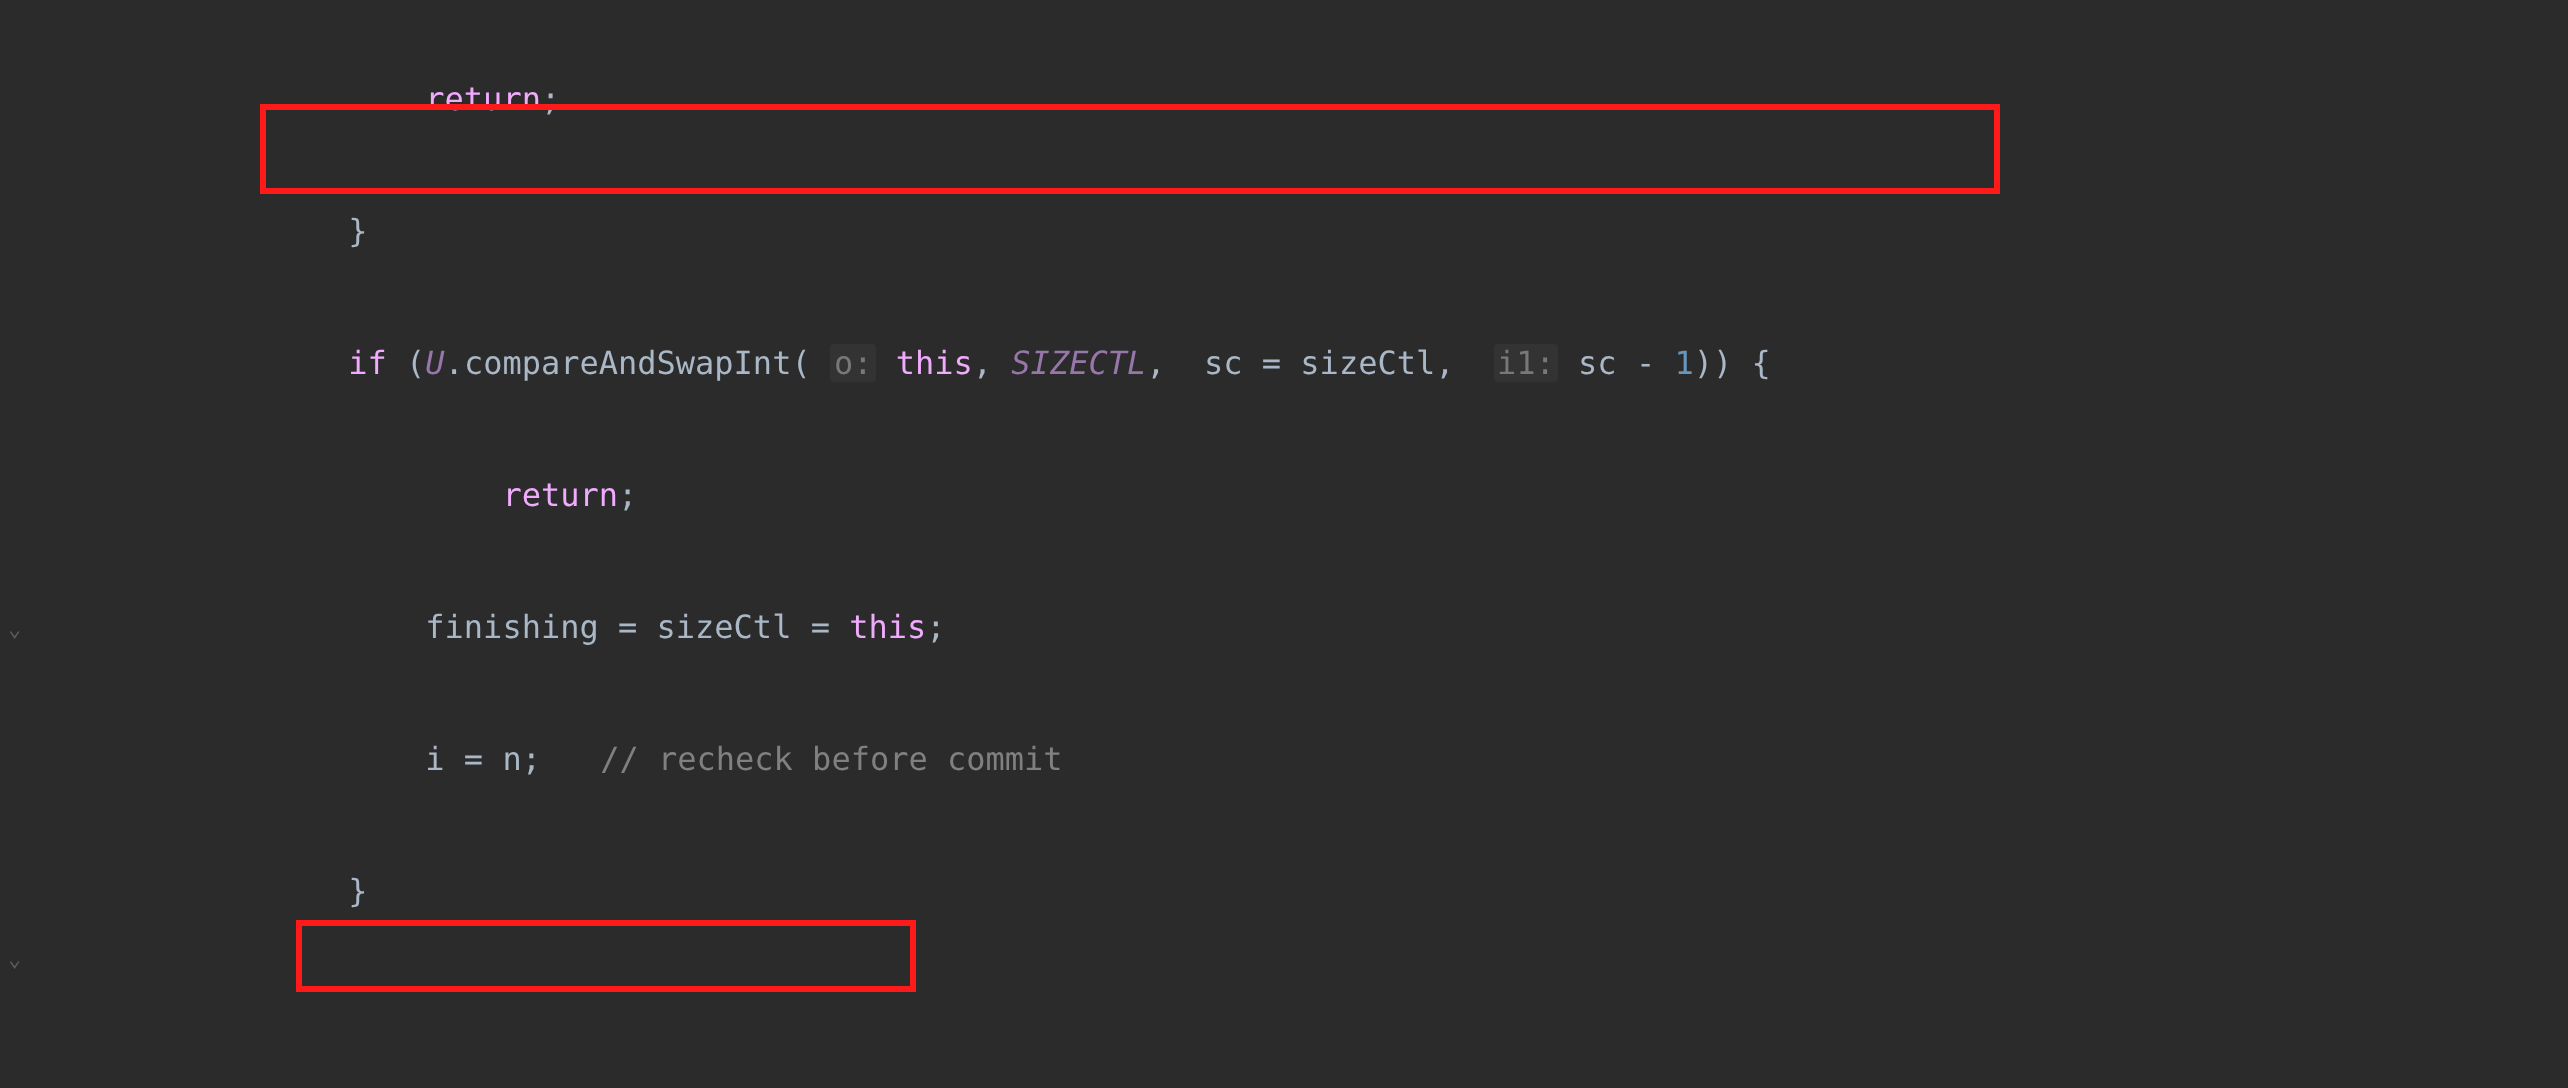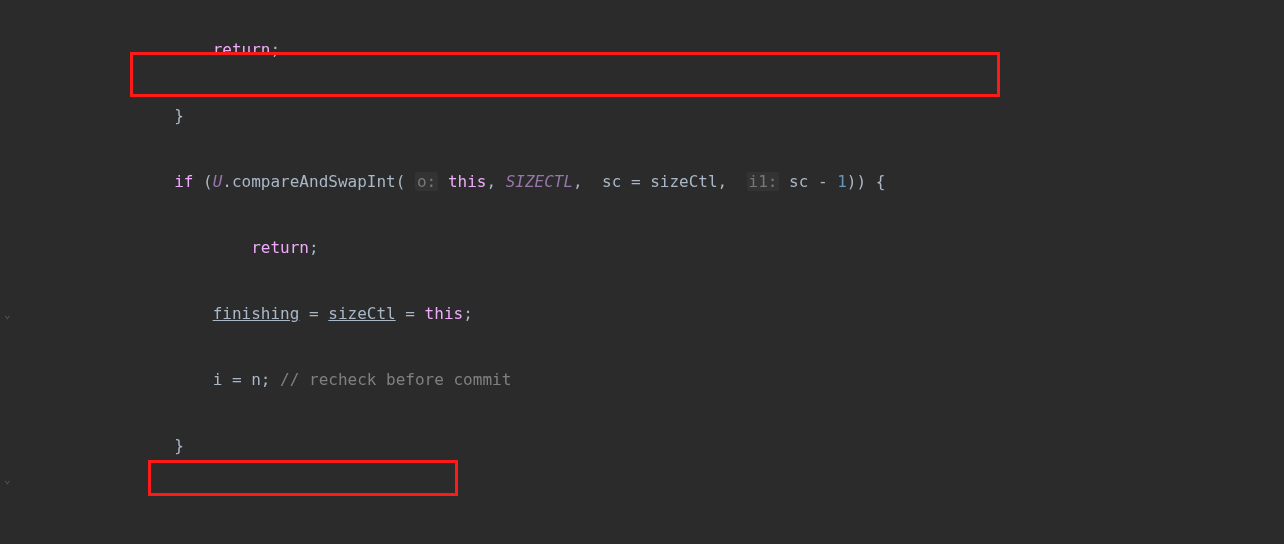--- a/index.html
+++ b/index.html
@@ -20,22 +20,22 @@
     position:absolute;left:4px;width:10px;height:10px;color:#5c5c5c;font-size:11px;line-height:10px;
   }
   .code{
     position:absolute;left:20px;top:0;
   }
   .line{height:33px;}
   .kw{color:#f0abfc;}       
   .str, .num{color:#6897bb;} 
   .field{color:#9876aa;font-style:italic;}     
   .param{color:#787878;background:#333333;border-radius:2px;padding:0 2px;}
-  .comment{color:#808080;}
-  .under{text-decoration:underline;}  
+  .comment{color:#808080;margin-left:20px;}
+  .under{}  
   .box-red{
     position:absolute;
     border:3px solid #ff1a1a;
     box-sizing:border-box;
     pointer-events:none;
   }
   .pill{font-style:italic;color:#9876aa;}
 </style>
 </head>
 <body>

